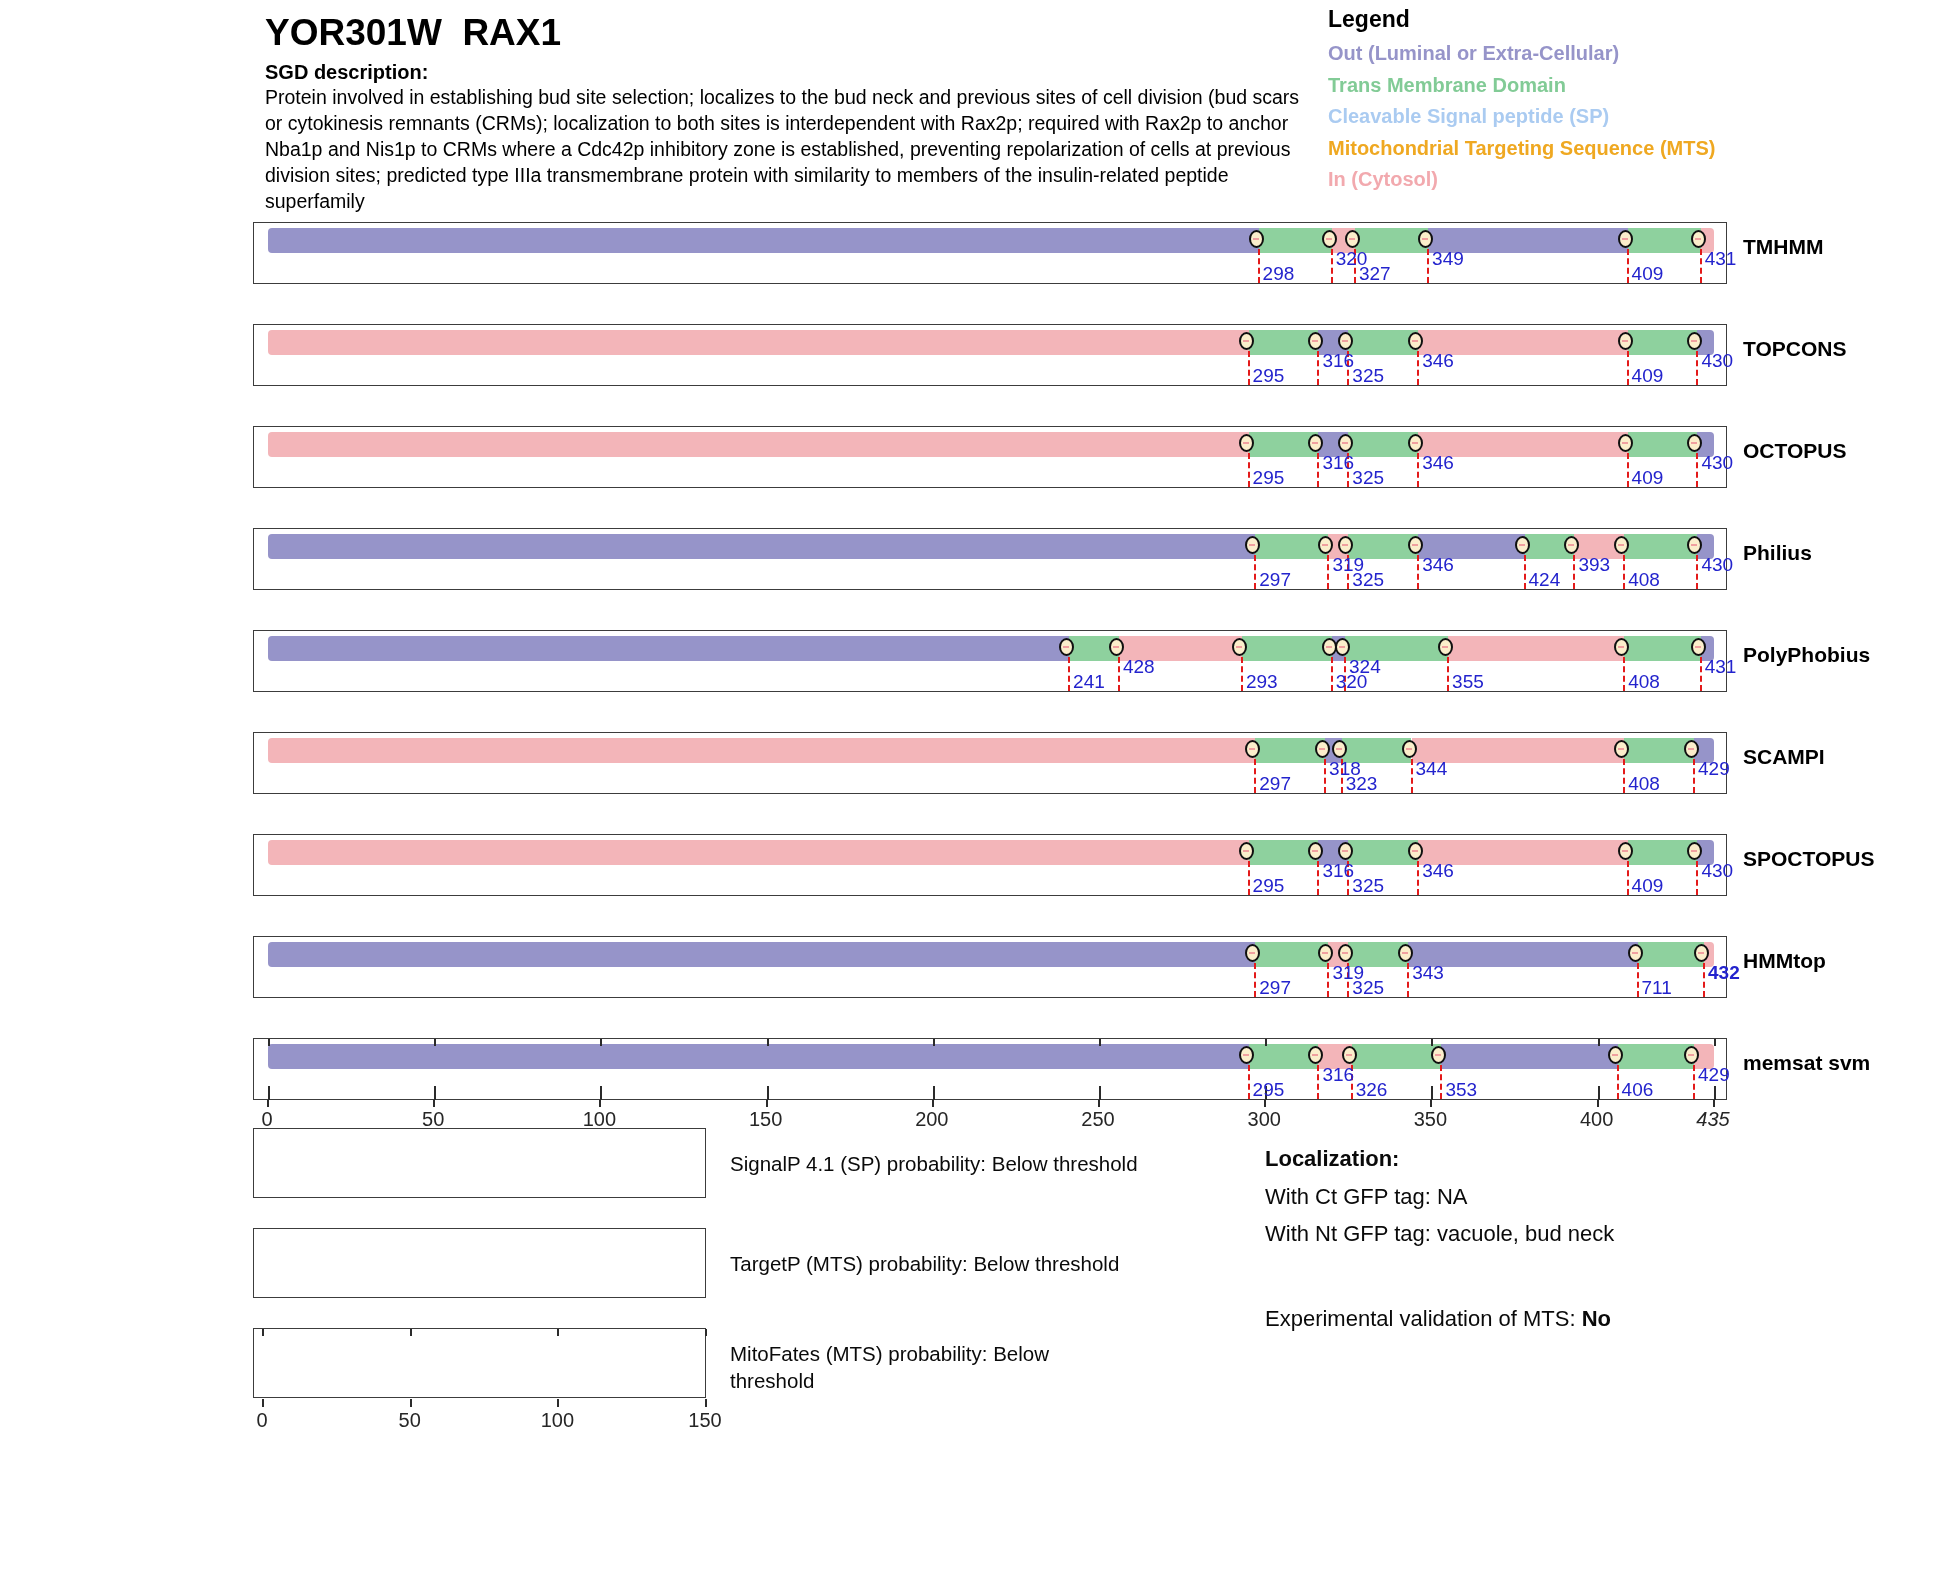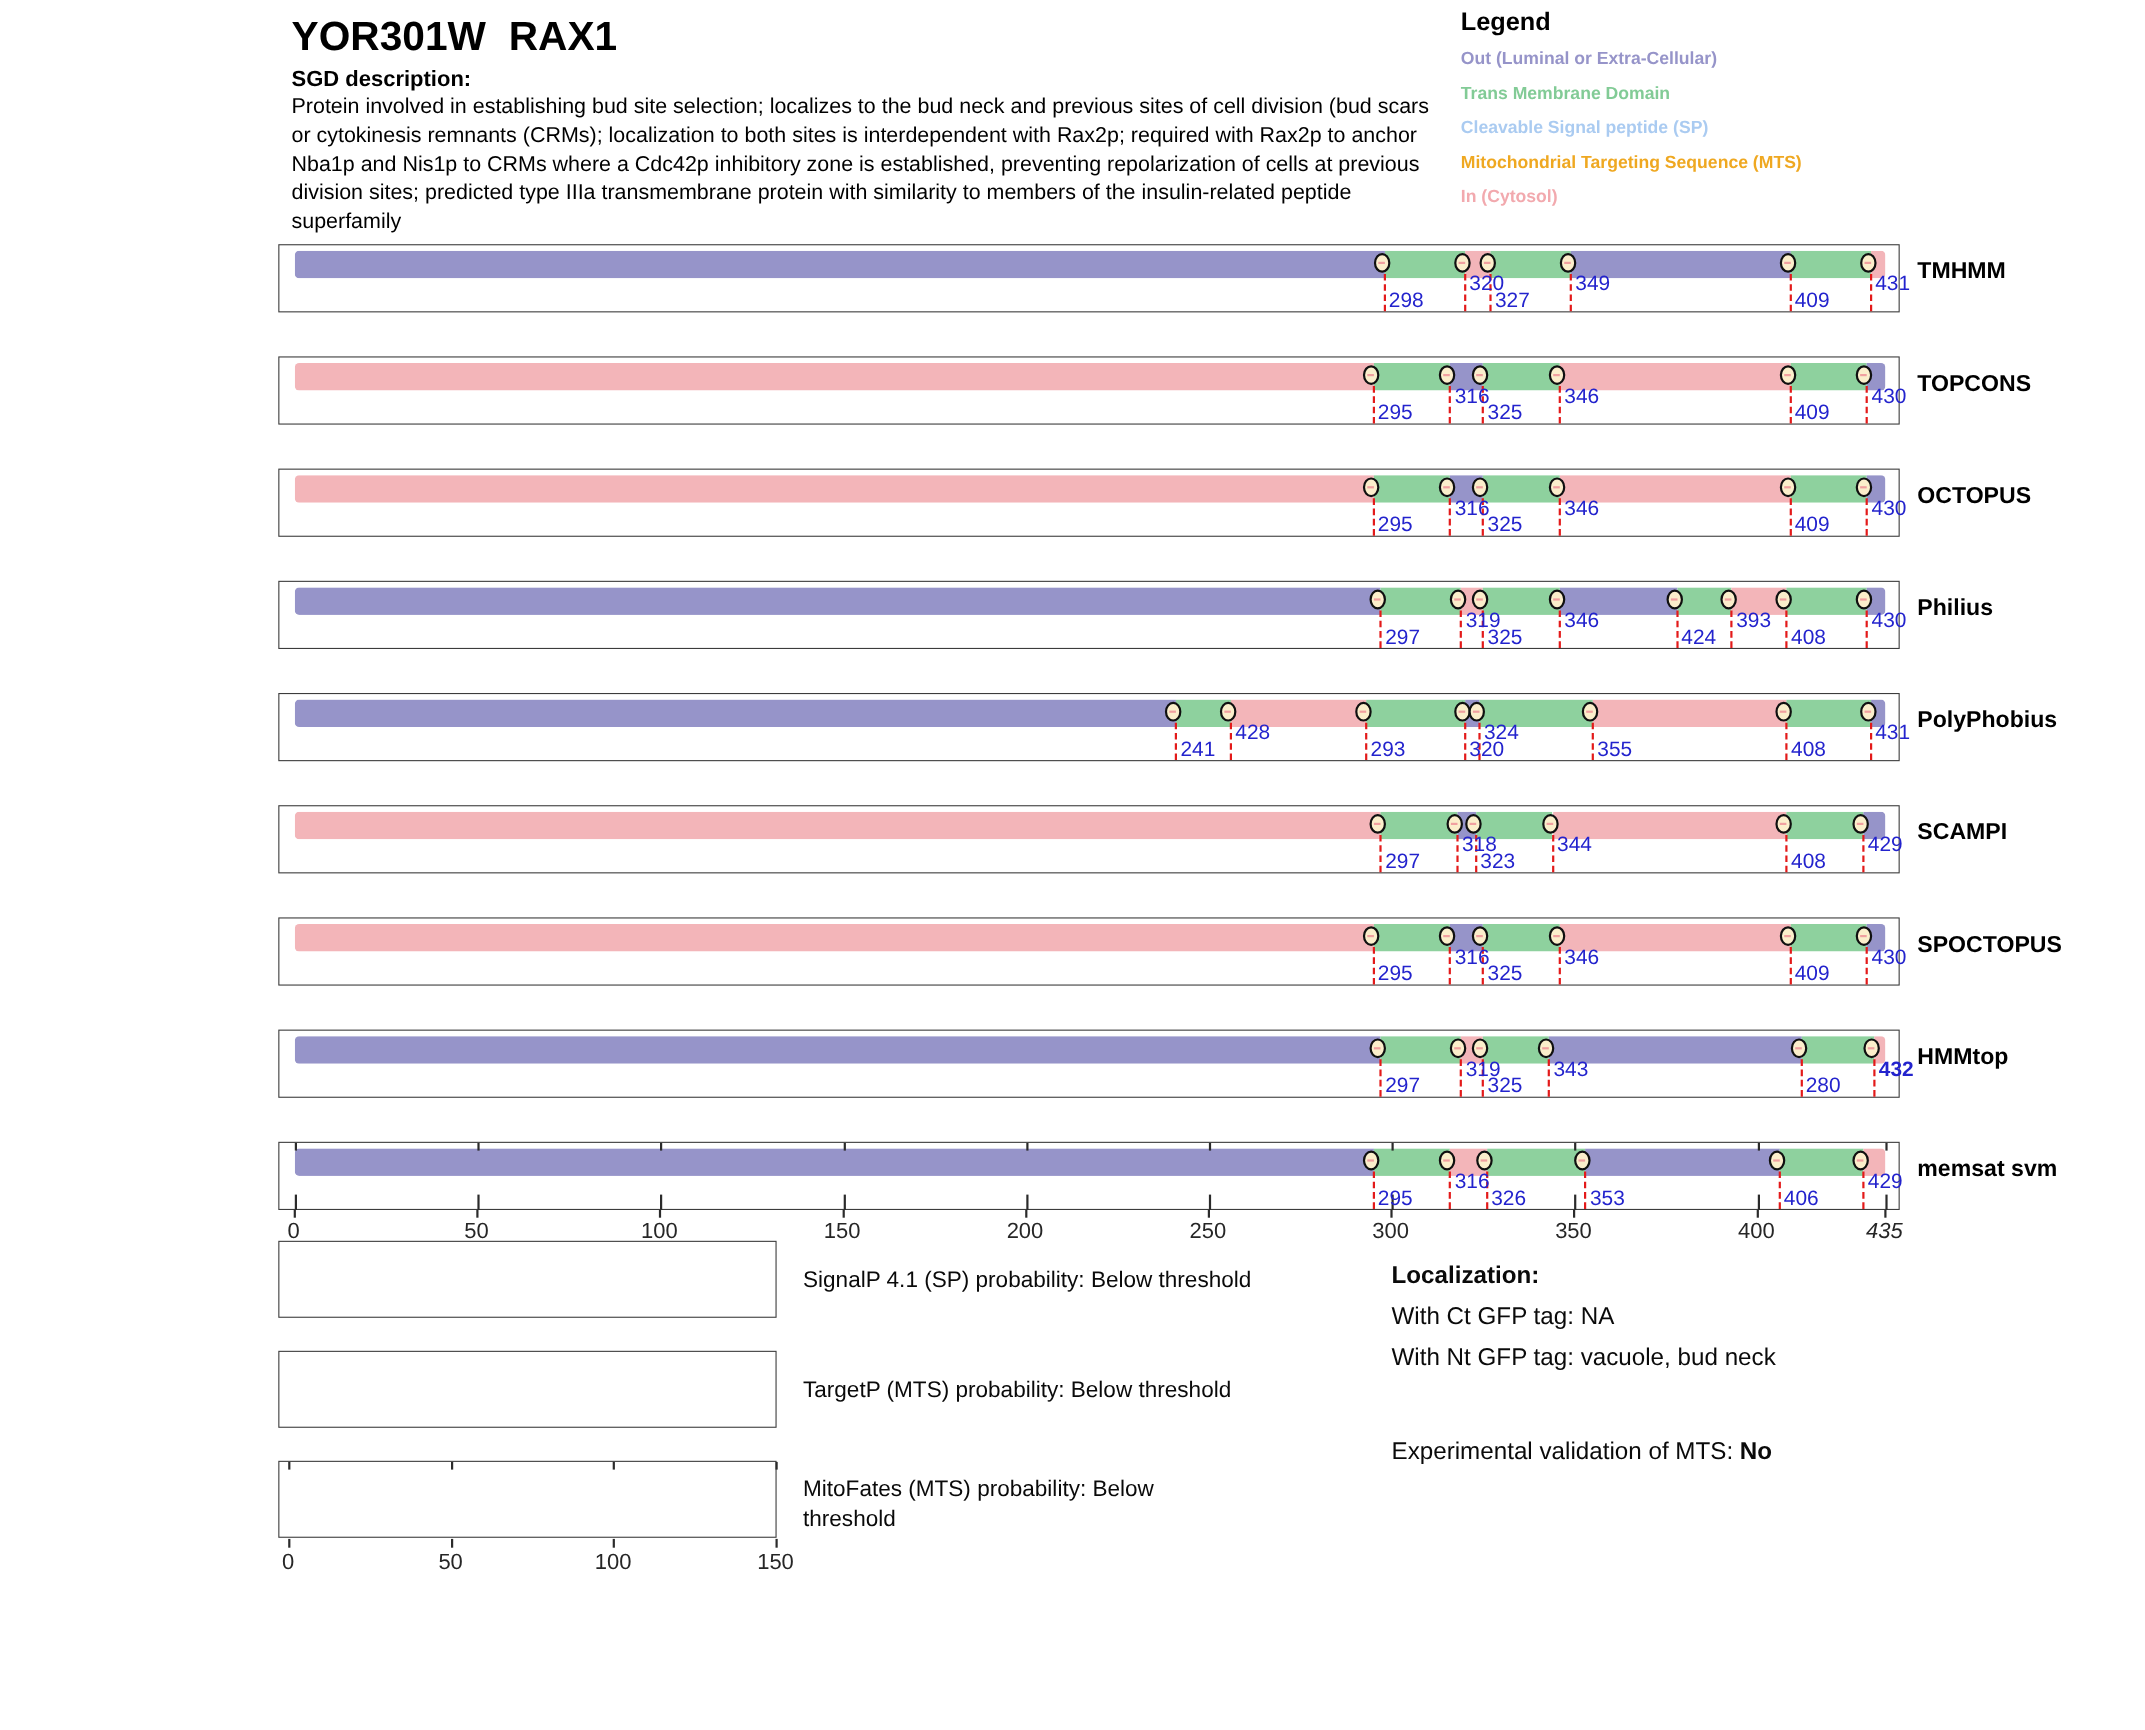--- a/index.html
+++ b/index.html
@@ -6,21 +6,21 @@
   html,body{background:#fff}
   body{font-family:"Liberation Sans",sans-serif;color:#000}
   #stage{position:relative;width:1950px;height:1573px;background:#fff;overflow:hidden}
 
   .title{position:absolute;left:265px;top:12px;font-size:37px;font-weight:bold;white-space:pre}
   .sgd-label{position:absolute;left:265px;top:61px;font-size:20px;font-weight:bold}
   .sgd-desc{position:absolute;left:265px;top:84px;width:1035px;font-size:19.5px;line-height:26px}
 
   .legend{position:absolute;left:1328px;top:6px}
   .legend-title{font-size:23px;font-weight:bold;margin-bottom:5px}
-  .legend-item{font-size:16px;font-weight:bold;line-height:31.5px;white-space:nowrap}
+  .legend-item{font-size:20px;font-weight:bold;line-height:31.5px;white-space:nowrap}
 
   .track-row{position:absolute;left:253px;width:1695px;height:64px}
   .tbox{position:absolute;left:0;top:0;width:1474px;height:62px;border:1px solid #3c3c3c;background:#fff}
   .tbar{position:absolute;left:14px;top:5px;width:1446px;height:25px;border-radius:4px;overflow:hidden}
   .seg{position:absolute;top:0;height:100%}
   .tov{position:absolute;left:14px;top:0;width:1446px;height:62px}
   .dash{position:absolute;top:26px;height:34px;width:0;border-left:2px dashed #e31a1a}
   .marker{position:absolute;top:7px;width:15px;height:18px;border:2.5px solid #101010;border-radius:50%;background:#fbeecb;z-index:3}
   .marker::after{content:"";position:absolute;left:2px;top:5.5px;width:6px;height:2.5px;background:#f0a0a0}
   .bnum{position:absolute;font-size:19px;color:#2323cd;white-space:nowrap;z-index:2}
@@ -341,21 +341,21 @@
             <div class="marker" style="left: calc(73.3333% - 10px);"></div>
             <div class="bnum up" style="left: calc(73.3333% + 4px);">319</div>
             <div class="dash" style="left: calc(74.7126% - 1px);"></div>
             <div class="marker" style="left: calc(74.7126% - 10px);"></div>
             <div class="bnum down" style="left: calc(74.7126% + 4px);">325</div>
             <div class="dash" style="left: calc(78.8506% - 1px);"></div>
             <div class="marker" style="left: calc(78.8506% - 10px);"></div>
             <div class="bnum up" style="left: calc(78.8506% + 4px);">343</div>
             <div class="dash" style="left: calc(94.7126% - 1px);"></div>
             <div class="marker" style="left: calc(94.7126% - 10px);"></div>
-            <div class="bnum down" style="left: calc(94.7126% + 4px);">280</div>
+            <div class="bnum down" style="left: calc(94.7126% + 4px);">711</div>
             <div class="dash" style="left: calc(99.3103% - 1px);"></div>
             <div class="marker" style="left: calc(99.3103% - 10px);"></div>
             <div class="bnum up" style="left: calc(99.3103% + 4px); font-weight: bold;">432</div>
           </div>
         </div>
         <div class="tlabel">HMMtop</div>
       </div>
       <div class="track-row" style="top: 1038px;">
         <div class="tbox">
           <div class="tbar">

